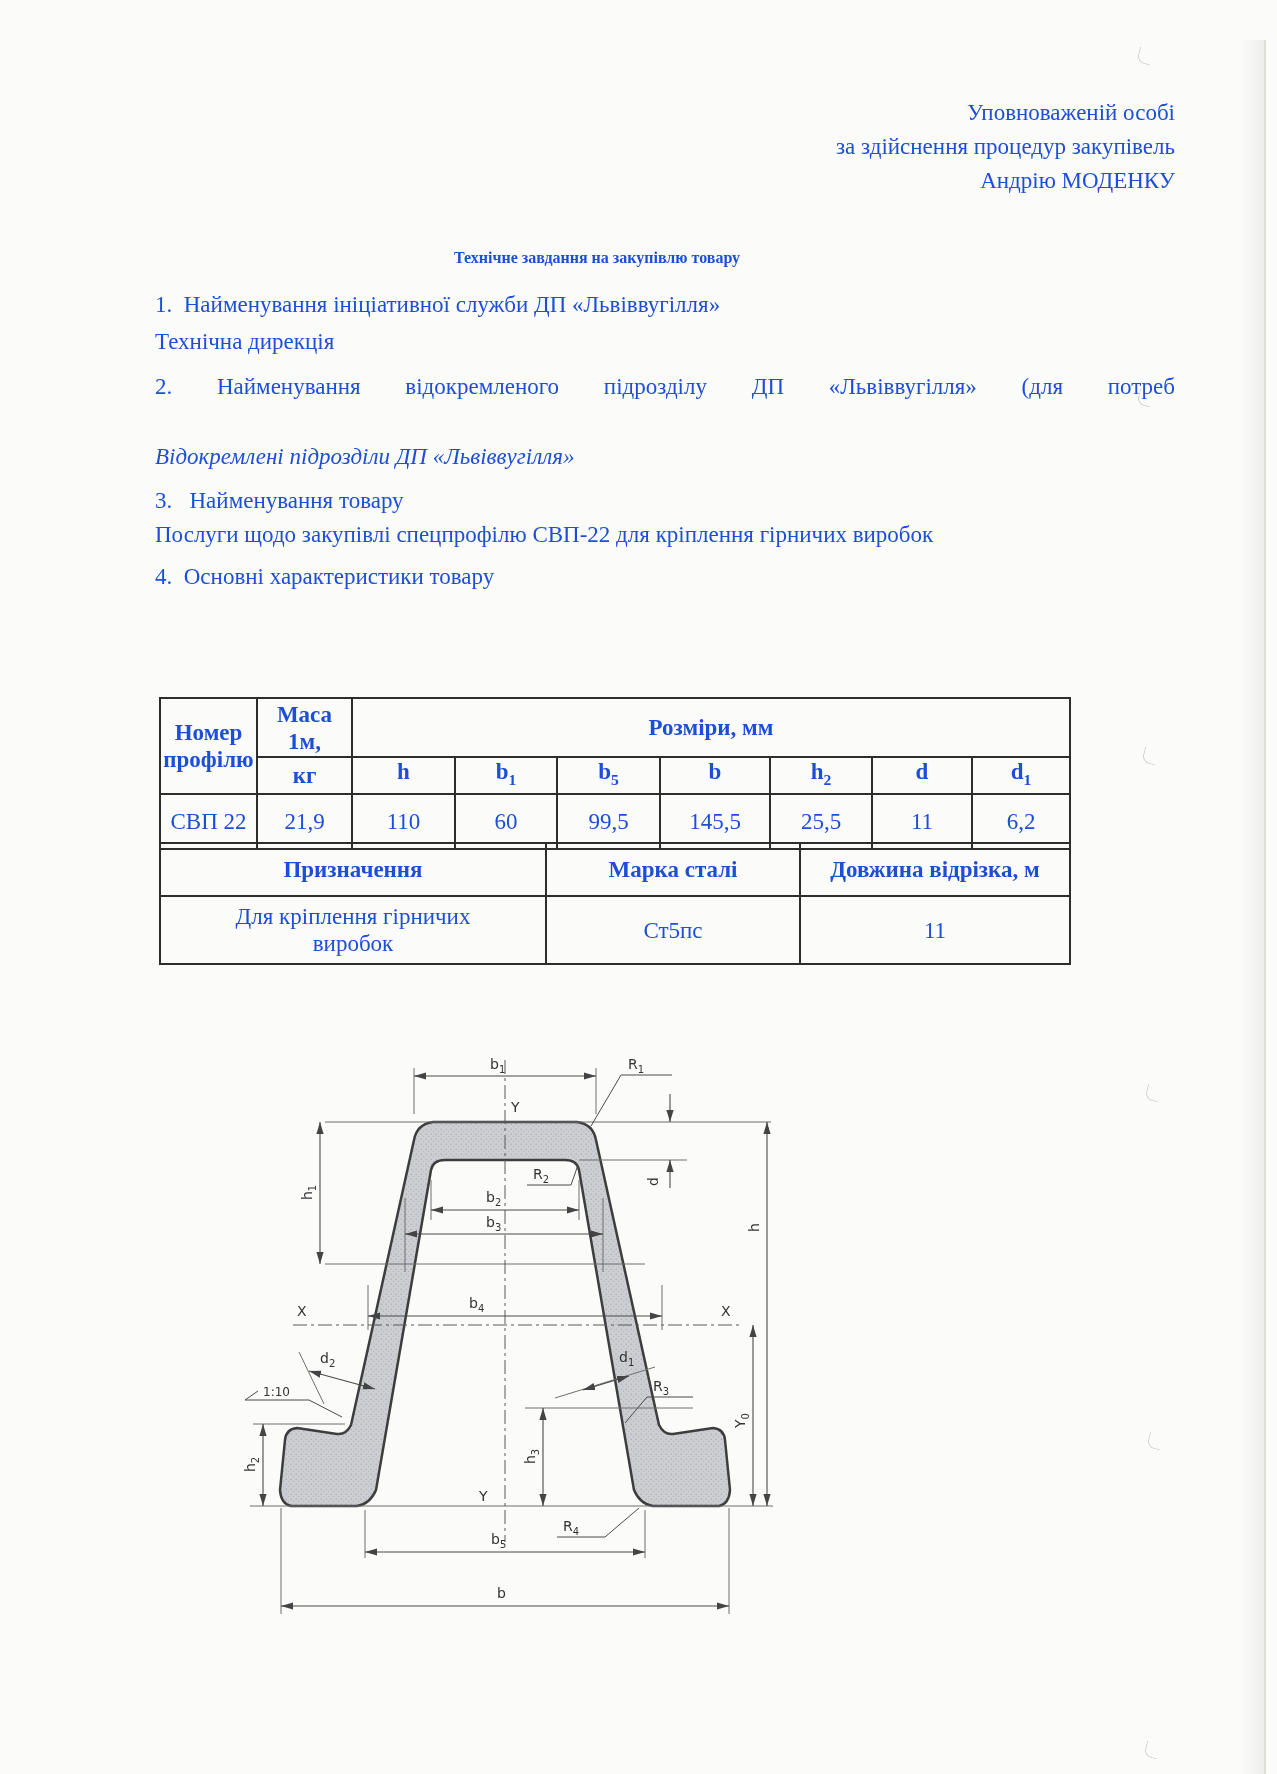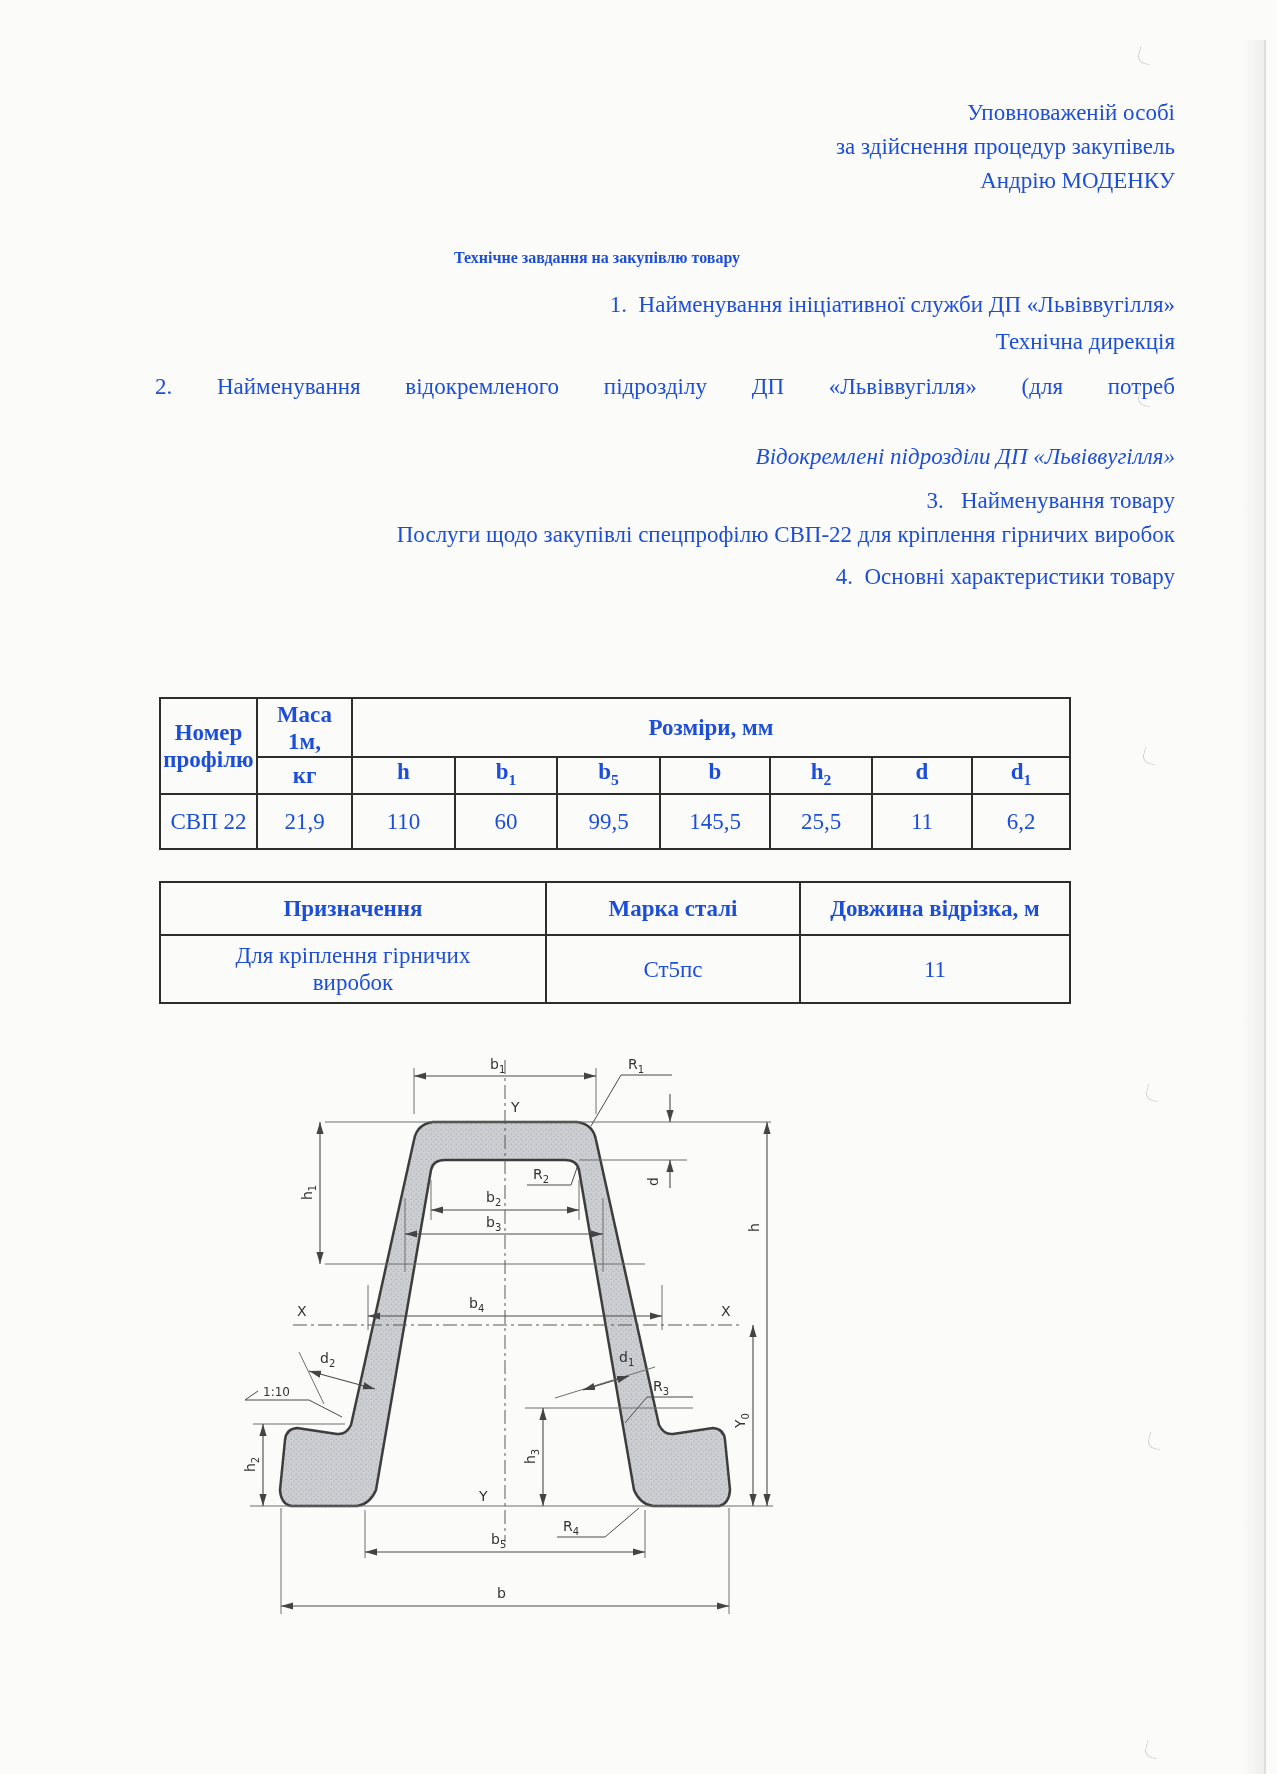--- a/index.html
+++ b/index.html
@@ -25,28 +25,28 @@
   .addressee{
     position:absolute;top:96px;left:155px;width:1020px;
     text-align:right;font-size:23px;line-height:34px;
   }
   .doc-title{
     position:absolute;top:249px;left:155px;width:884px;
     text-align:center;font-weight:bold;font-size:16px;
   }
   .bodyline{
     position:absolute;left:155px;width:1020px;
-    font-size:23px;line-height:35px;text-align:right;
+    font-size:23px;line-height:35px;
   }
   .just-line{text-align:justify;text-align-last:justify;}
   table{border-collapse:collapse;table-layout:fixed;background:transparent;}
   td{border:2px solid #2d2d2d;text-align:center;vertical-align:middle;
      font-size:23px;padding:0;line-height:27px;}
   .t1{position:absolute;top:697px;left:159px;width:910px;}
-  .t2{position:absolute;top:881px;left:159px;width:910px;padding-left:48px;}
+  .t2{position:absolute;top:842px;left:159px;width:910px;padding-left:48px;}
   .hdr{font-weight:bold;}
   sub{font-size:68%;}
   .t2 td.purpose{padding:0 40px;margin-top:17px;}
   .drawing{position:absolute;left:225px;top:1038px;}
   .drawing text{font-family:"DejaVu Sans",sans-serif;font-size:14px;fill:#333;}
   .drawing text.small{font-size:12px;}
   .ext{stroke:#6e6e6e;stroke-width:1;fill:none;}
   .dim{stroke:#4a4a4a;stroke-width:1.1;fill:none;}
   .axis{stroke:#585858;stroke-width:1;fill:none;stroke-dasharray:14 4 3 4;}
   .lead{stroke:#4a4a4a;stroke-width:1;fill:none;}

